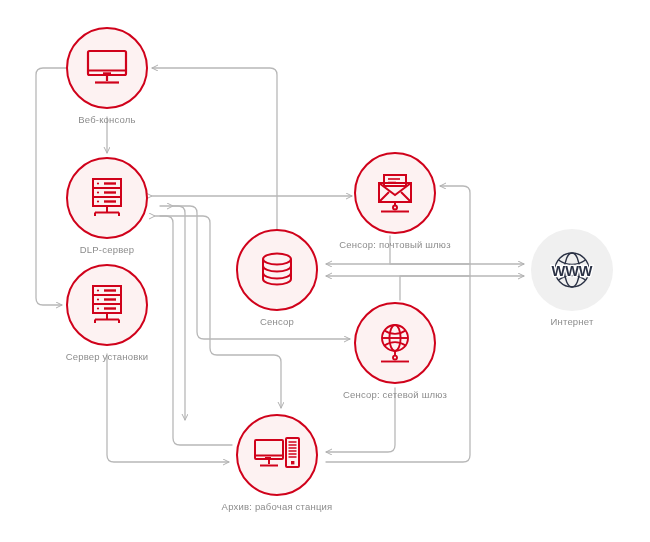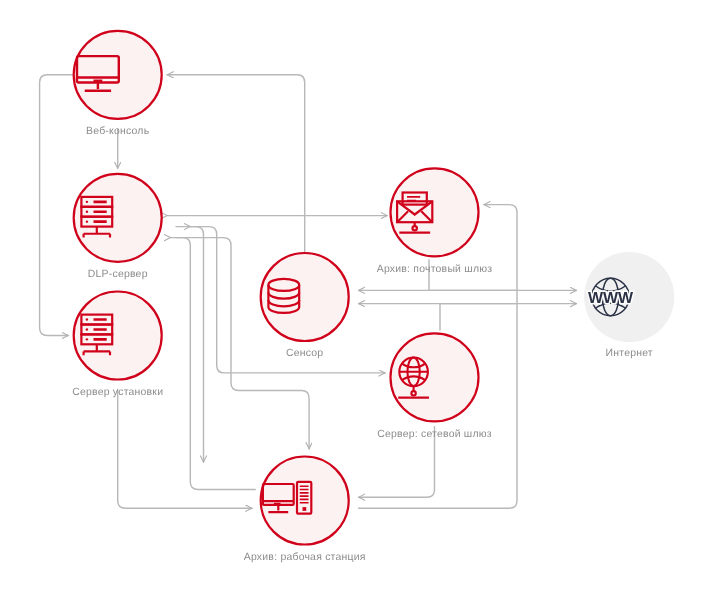--- a/index.html
+++ b/index.html
@@ -51,21 +51,21 @@
     border: none;
   }
   .node-icon {
     position: absolute;
     left: -41px;
     top: -41px;
     width: 82px;
     height: 82px;
     display: flex;
     align-items: center;
-    justify-content: flex-start;
+    justify-content: center;
   }
   .node-label {
     position: absolute;
     top: 46px;
     left: -110px;
     width: 220px;
     text-align: center;
     font-size: 9.5px;
     color: #8c8c8c;
     letter-spacing: 0.2px;
@@ -197,38 +197,38 @@
         <line x1="16" y1="8" x2="28" y2="8" stroke-width="1.6"></line>
         <line x1="16" y1="11.5" x2="24" y2="11.5" stroke-width="1.6"></line>
         <rect x="7" y="12" width="32" height="19"></rect>
         <path d="M7,12 L23,24 L39,12"></path>
         <path d="M7,31 L17,21 M39,31 L29,21"></path>
         <line x1="23" y1="31" x2="23" y2="35"></line>
         <circle cx="23" cy="36.5" r="2"></circle>
         <line x1="9" y1="40.5" x2="37" y2="40.5"></line>
       </svg>
     </div>
-    <div class="node-label">Архив: почтовый шлюз</div>
+    <div class="node-label">Сенсор: почтовый шлюз</div>
   </div>
 
   <div class="node node-red" style="left:395px; top:343px;">
     <div class="node-circle"></div>
     <div class="node-icon">
       <svg width="44" height="44" viewBox="0 0 44 44" fill="none" stroke="#d0021b" stroke-width="1.9">
         <circle cx="22" cy="17" r="13"></circle>
         <ellipse cx="22" cy="17" rx="5.6" ry="13"></ellipse>
         <line x1="9" y1="17" x2="35" y2="17"></line>
         <path d="M11.5,9.5 A18,18 0 0 0 32.5,9.5"></path>
         <path d="M11.5,24.5 A18,18 0 0 1 32.5,24.5"></path>
         <line x1="22" y1="30" x2="22" y2="35"></line>
         <circle cx="22" cy="36.6" r="2"></circle>
         <line x1="8" y1="40.5" x2="36" y2="40.5"></line>
       </svg>
     </div>
-    <div class="node-label">Сервер: сетевой шлюз</div>
+    <div class="node-label">Сенсор: сетевой шлюз</div>
   </div>
 
   <div class="node node-red" style="left:277px; top:455px;">
     <div class="node-circle"></div>
     <div class="node-icon">
       <svg width="50" height="42" viewBox="0 0 50 42" fill="none" stroke="#d0021b" stroke-width="2">
         <rect x="3" y="6" width="28" height="19" rx="1"></rect>
         <line x1="3" y1="21.5" x2="31" y2="21.5"></line>
         <rect x="13" y="23" width="6" height="1.8" fill="#d0021b" stroke="none"></rect>
         <line x1="17" y1="25" x2="17" y2="30"></line>

